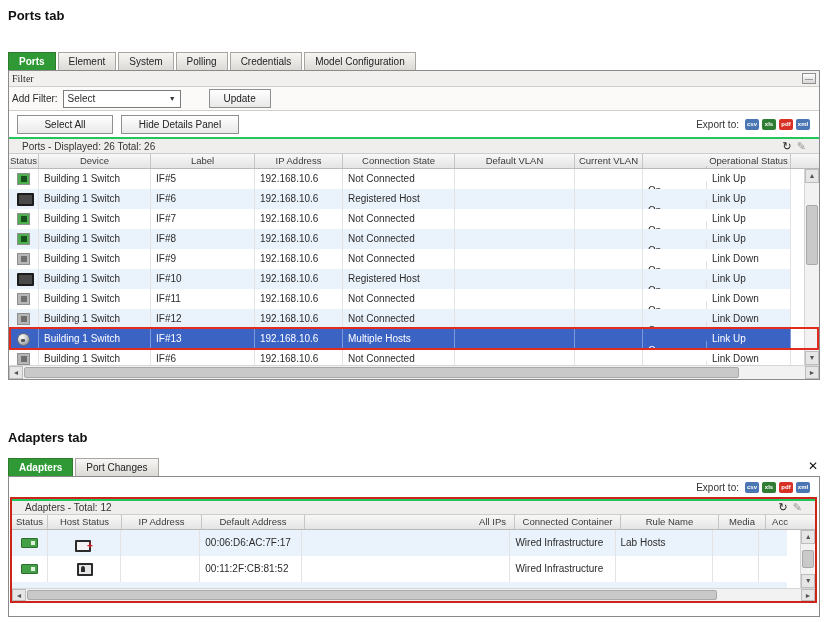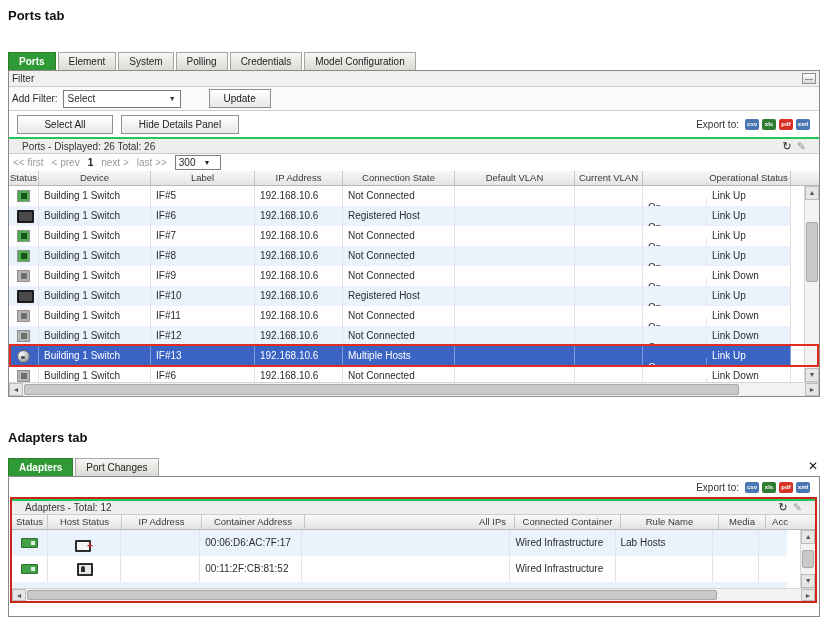--- a/index.html
+++ b/index.html
@@ -11,21 +11,21 @@
 
   
   .panel { position:absolute; left:8px; width:812px; }
   .tabrow { display:flex; align-items:flex-end; height:18px; }
   .tab { height:18px; line-height:17px; padding:0 10px; border:1px solid #a8a5a0; border-bottom:none;
          background:linear-gradient(#f7f6f4,#dcdad6); color:#222; margin-right:2px; font-size:10px; cursor:default; }
   .tab.active { background:#2f9a35; color:#fff; border-color:#2f7c2f; font-weight:bold; }
   .panel-body { border:1px solid #8a8a8a; background:#fff; }
 
   
-  .filterbar { height:16px; background:#f1f0ee; border-bottom:1px solid #d0cecb; display:flex; align-items:center; padding:0 3px; }
+  .filterbar { height:16px; background:#f1f0ee; border-bottom:1px solid #d0cecb; display:flex; align-items:center; padding:0 3px;font-family:Liberation Serif, serif; }
   .filterbar .grow { flex:1; }
   .winbtn { width:14px; height:11px; border:1px solid #8f8f8f; background:linear-gradient(#fdfdfd,#d8d8d8);
             font-size:8px; line-height:9px; text-align:center; color:#333; }
   .addfilter { height:24px; display:flex; align-items:center; padding:0 3px; border-bottom:1px solid #d0cecb; background:#fbfaf9; }
   .selectbox { display:inline-flex; justify-content:space-between; align-items:center; border:1px solid #7b7b7b;
                background:#fff; height:18px; padding:0 4px; margin-left:5px; }
   .selectbox .chev { font-size:7px; color:#333; margin-left:6px; }
   .btn { border:1px solid #8f8f8f; background:linear-gradient(#ffffff,#e8e8e8); height:19px; padding:0 10px;
          font-size:10px; color:#222; margin-left:10px; display:inline-flex; align-items:center; justify-content:center; }
   .btnrow { height:26px; display:flex; align-items:center; padding:0 3px; background:#fff; }
@@ -166,31 +166,20 @@
         </span>
       </div>
 
       <div class="summarybar">
         <span>Ports - Displayed: 26 Total: 26</span>
         <span class="grow"></span>
         <span class="tool-ic">↻</span>
         <span class="tool-ic lt">✎</span>
       </div>
 
-      <div class="pagerow">
-        <span>&lt;&lt; first</span>
-        <span>&lt; prev</span>
-        <span class="cur">1</span>
-        <span>next &gt;</span>
-        <span>last &gt;&gt;</span>
-        <span class="pagesize">
-          <span>300</span>
-          <span class="chev" style="font-size:7px;">▼</span>
-        </span>
-      </div>
 
       <div class="thead">
         <div class="th p0">Status</div>
         <div class="th p1">Device</div>
         <div class="th p2">Label</div>
         <div class="th p3">IP Address</div>
         <div class="th p4">Connection State</div>
         <div class="th p5">Default VLAN</div>
         <div class="th p6">Current VLAN</div>
         <div class="th p7">Admin Status</div>
@@ -378,21 +367,21 @@
           <span>Adapters - Total: 12</span>
           <span class="grow"></span>
           <span class="tool-ic">↻</span>
           <span class="tool-ic lt">✎</span>
         </div>
 
         <div class="thead">
           <div class="th a0">Status</div>
           <div class="th a1">Host Status</div>
           <div class="th a2">IP Address</div>
-          <div class="th a3">Container Address</div>
+          <div class="th a3">Default Address</div>
           <div class="th a4 ralign">All IPs</div>
           <div class="th a5">Connected Container</div>
           <div class="th a6">Rule Name</div>
           <div class="th a7">Media</div>
           <div class="th a8">Acc</div>
           <div class="th asp"></div>
         </div>
 
         <div class="rows-wrap">
           <div class="rows-col adapt-rows" style="width:782px;height:58px;">

